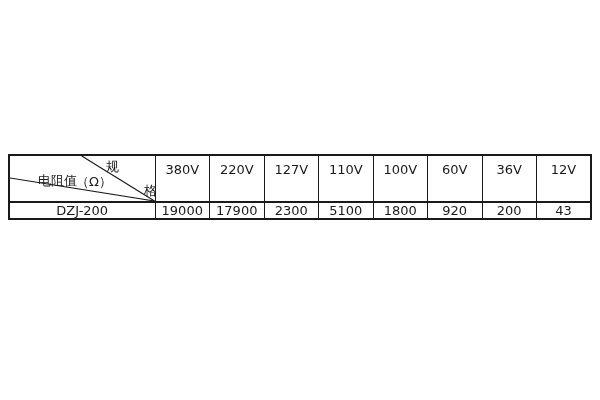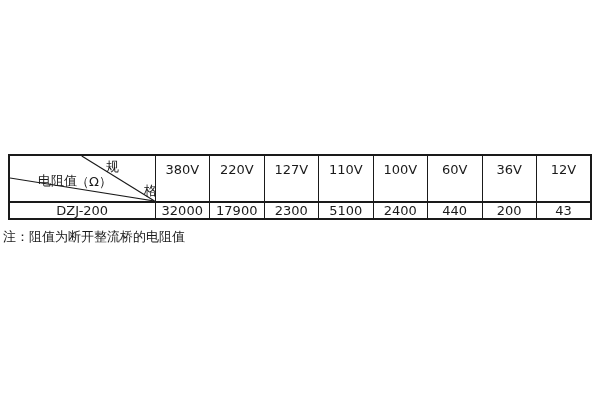--- a/index.html
+++ b/index.html
@@ -90,27 +90,26 @@
         <td class="vhead">220V</td>
         <td class="vhead">127V</td>
         <td class="vhead">110V</td>
         <td class="vhead">100V</td>
         <td class="vhead">60V</td>
         <td class="vhead">36V</td>
         <td class="vhead">12V</td>
       </tr>
       <tr class="data">
         <td>DZJ-200</td>
-        <td>32000</td>
+        <td>19000</td>
         <td>17900</td>
         <td>2300</td>
         <td>5100</td>
-        <td>2400</td>
-        <td>440</td>
+        <td>1800</td>
+        <td>920</td>
         <td>200</td>
         <td>43</td>
       </tr>
     </tbody>
   </table>
 
-  <div class="note">注：阻值为断开整流桥的电阻值</div>
 
 </div>
 
 </body></html>

